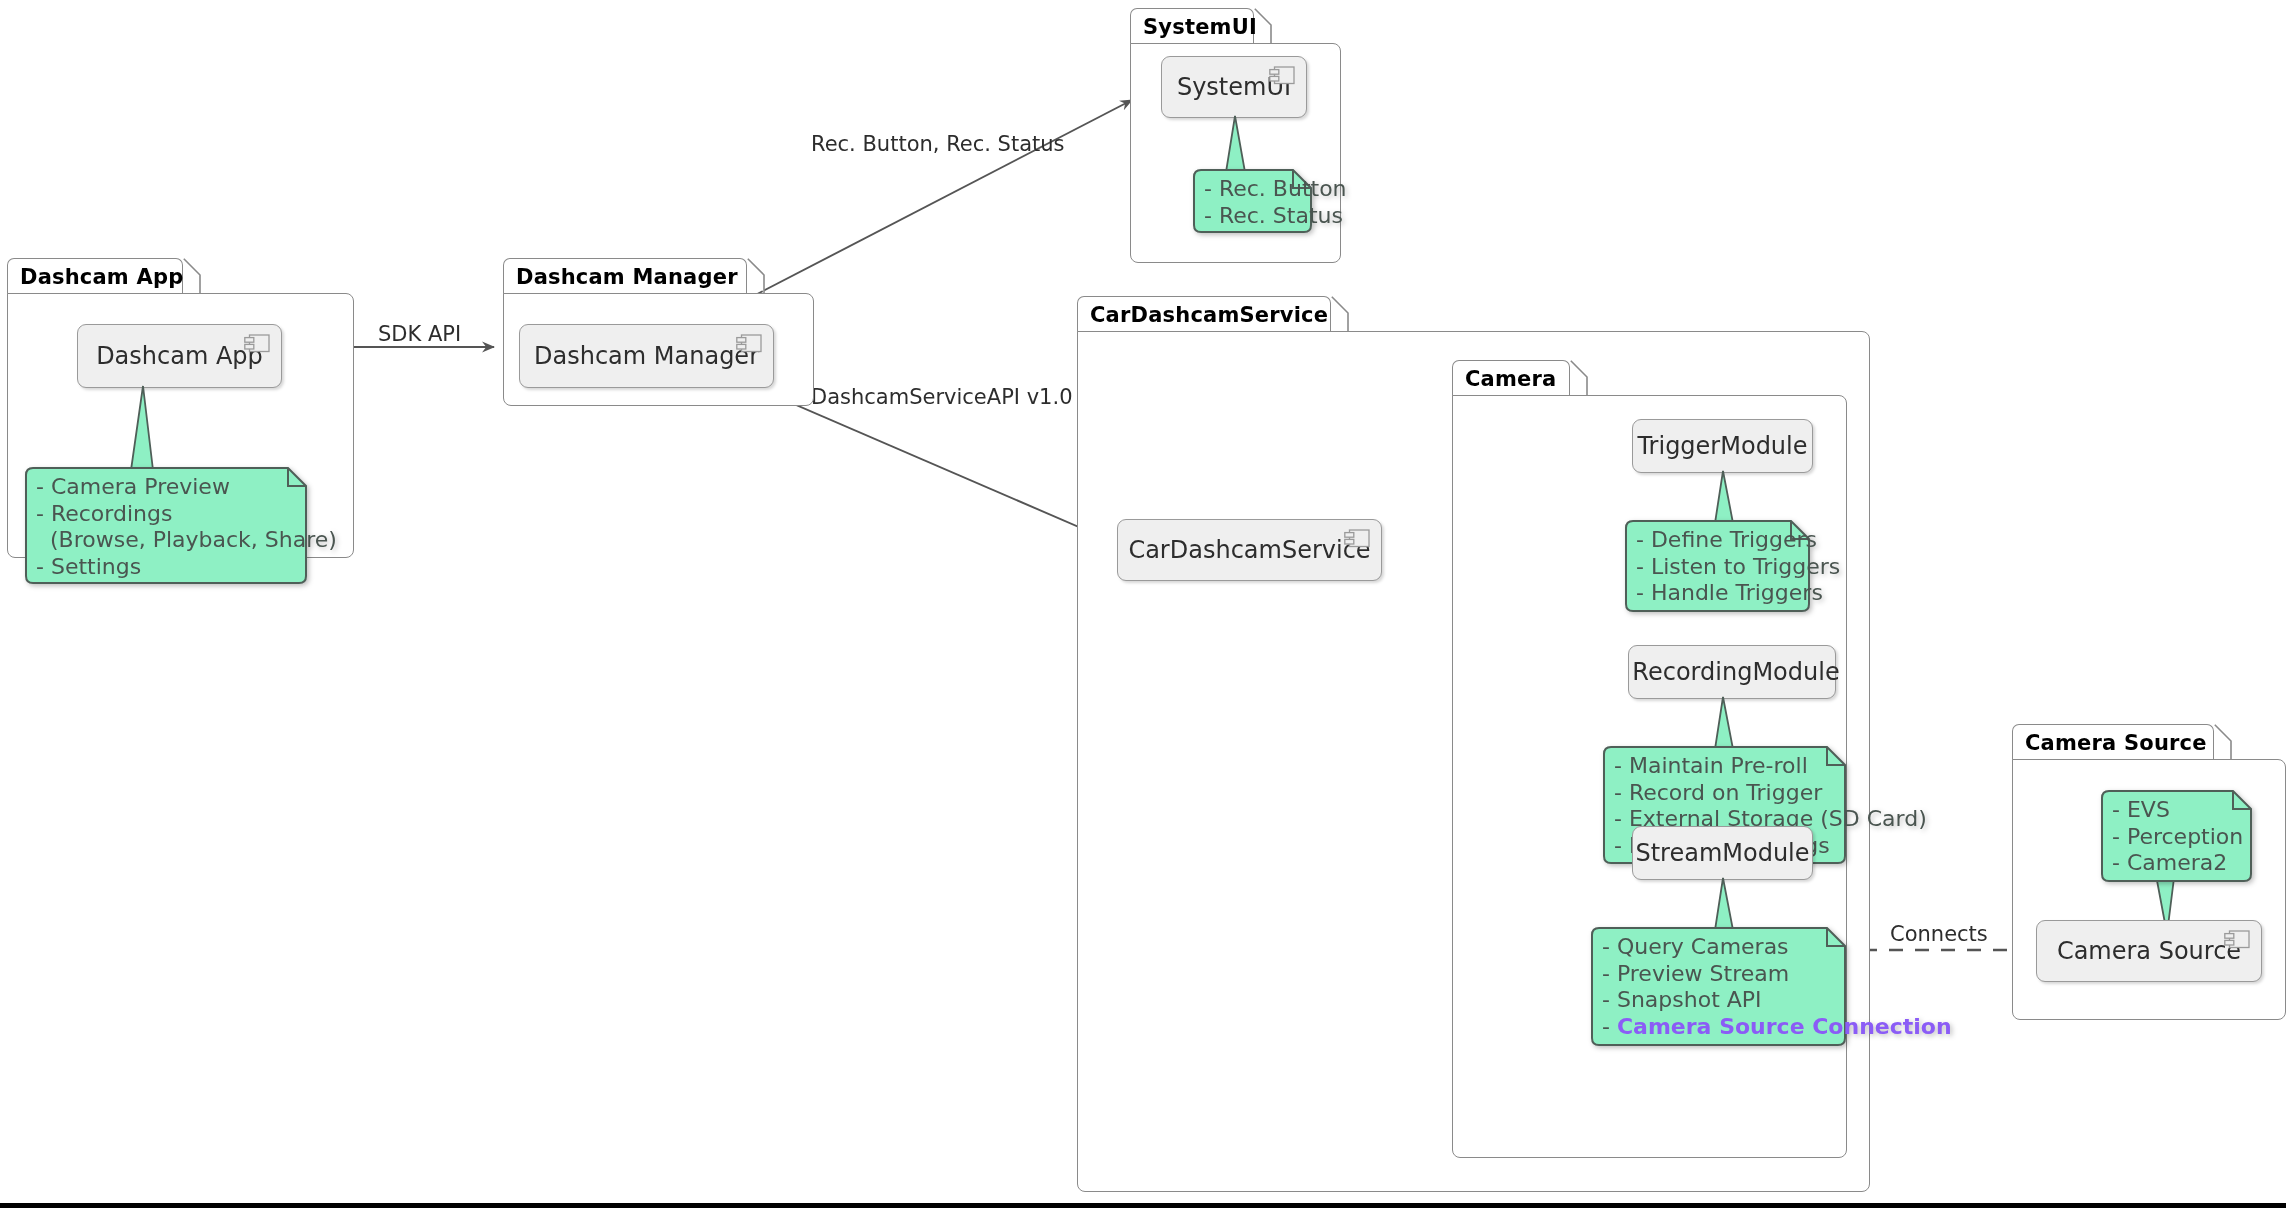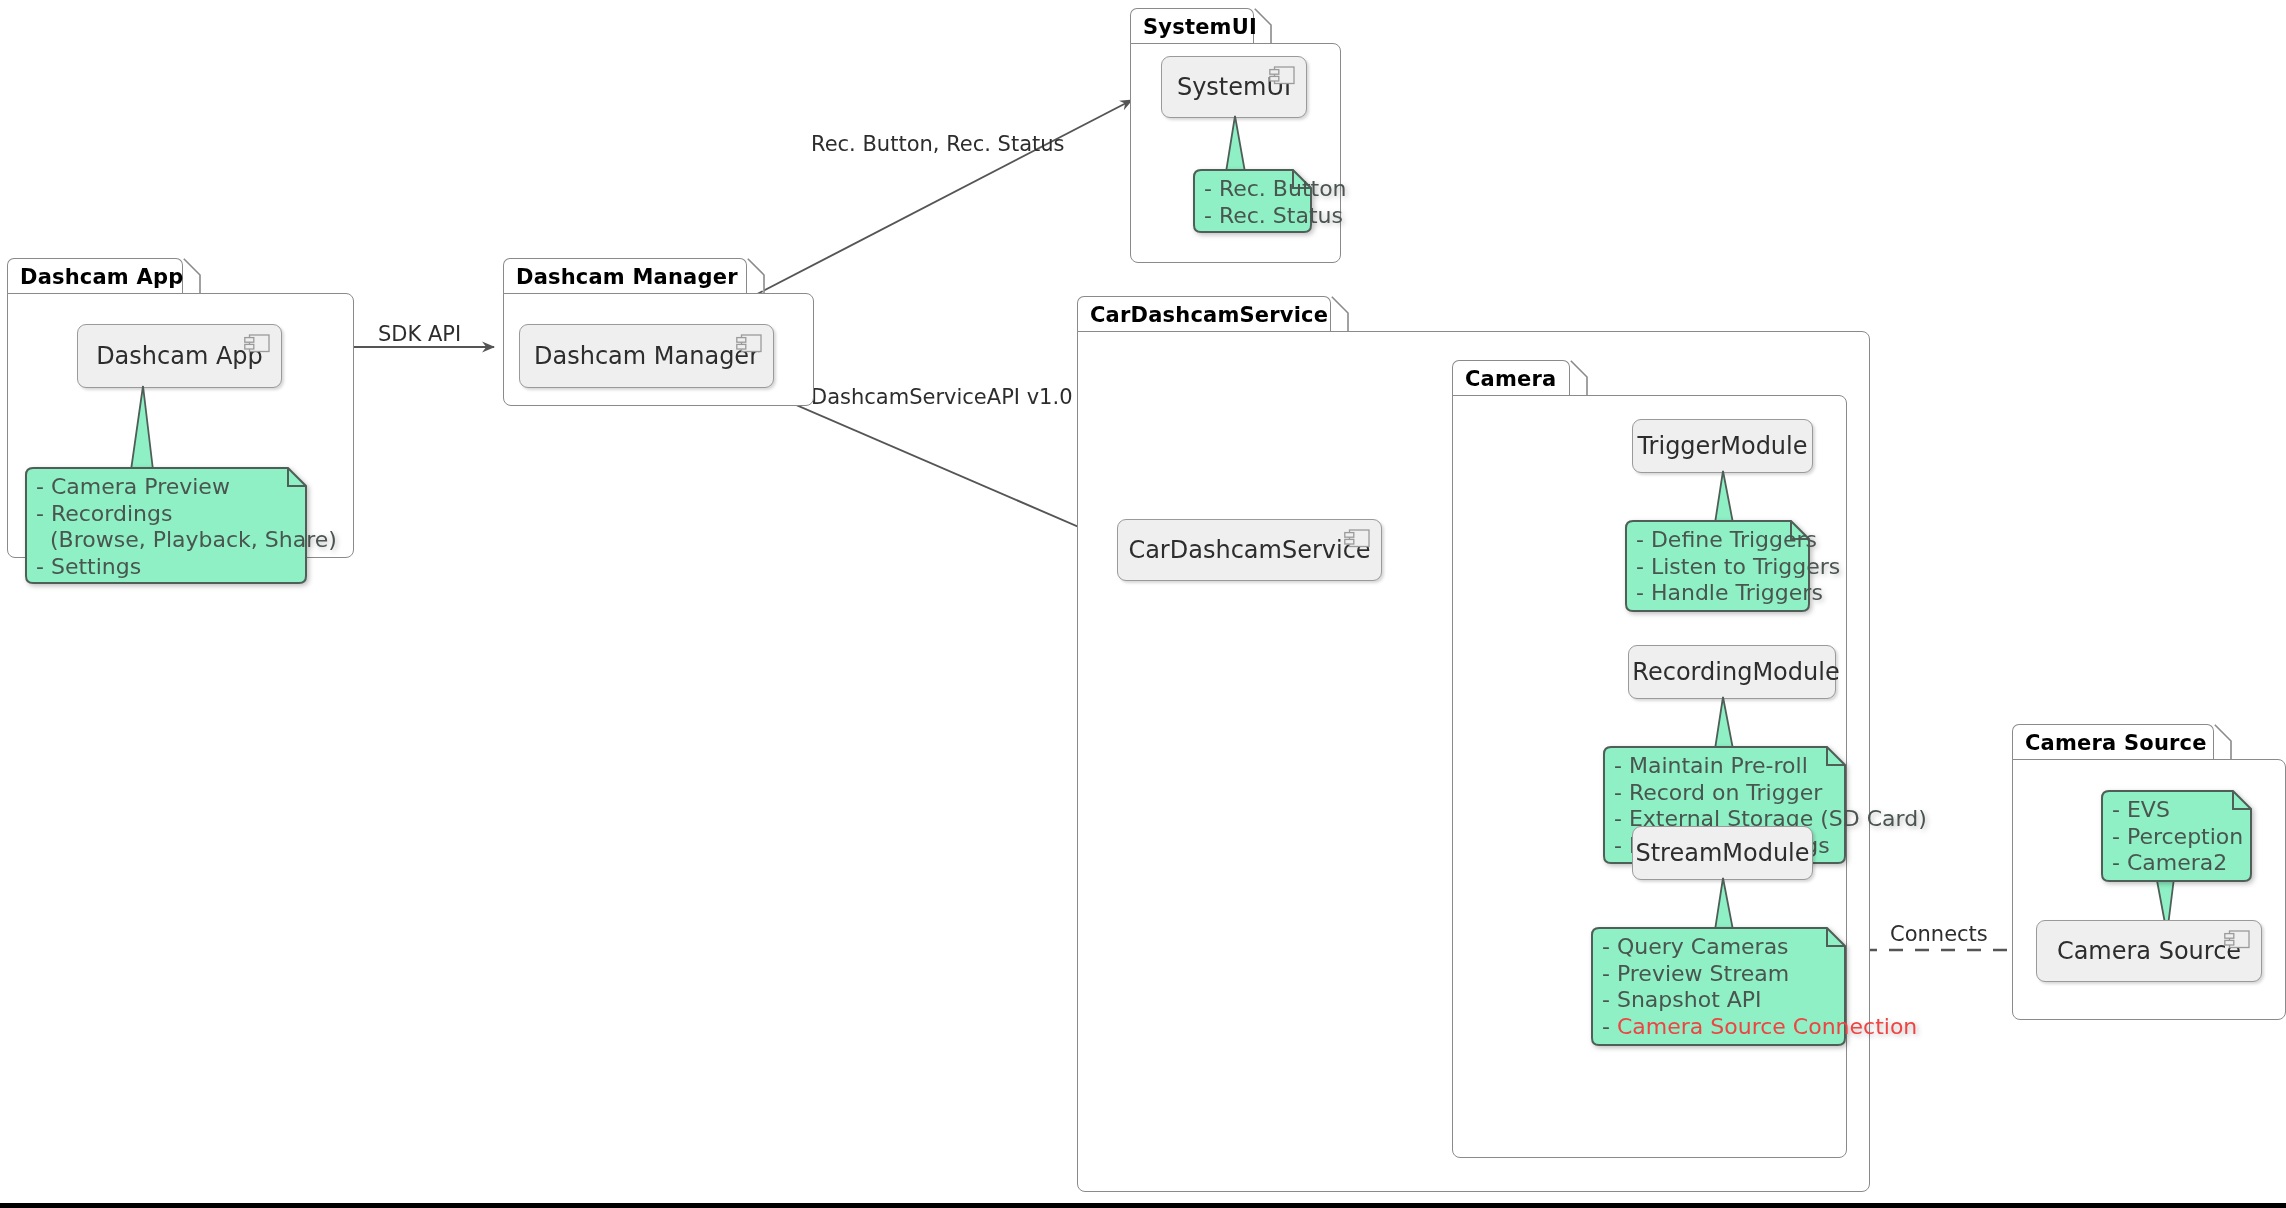--- a/index.html
+++ b/index.html
@@ -101,21 +101,21 @@
   .note-text {
     position: absolute;
     left: 14px;
     top: 9px;
     right: 8px;
     font-size: 22px;
     line-height: 26.5px;
     color: #4a5550;
     white-space: pre;
   }
-  .note-text b { font-weight: normal; color: #ef4444; }
+  .note-text b { font-weight: bold; color: #8b5cf6; }
 
   
   .edge-label {
     position: absolute;
     font-size: 21px;
     color: #2d2d2d;
     white-space: nowrap;
   }
 
   .bottom-band {

